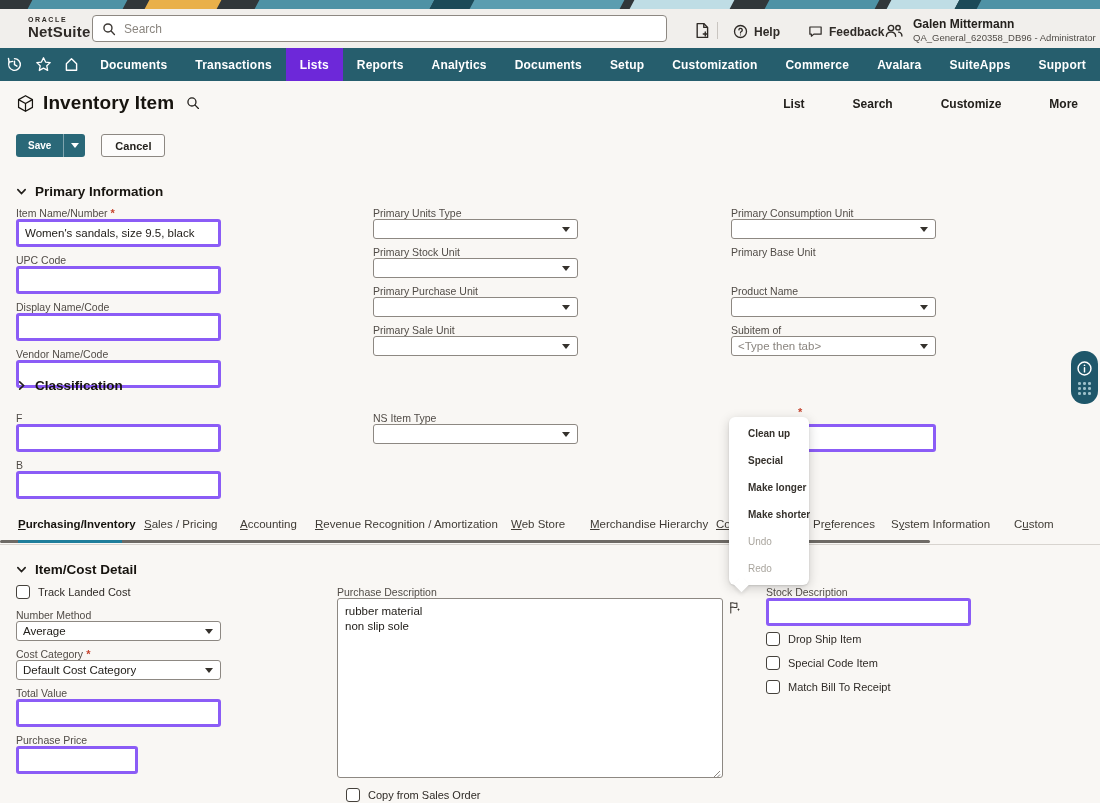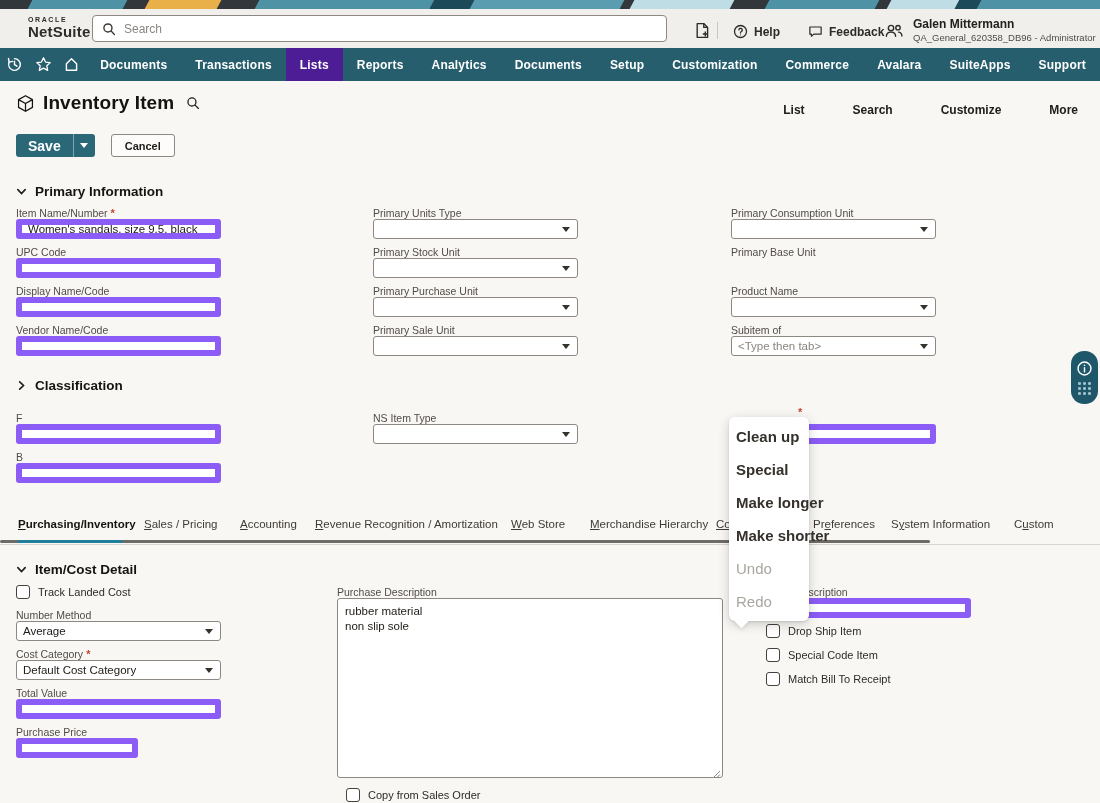--- a/index.html
+++ b/index.html
@@ -33,55 +33,55 @@
   .userblk .nm { font-size:12px; font-weight:bold; color:#23201c; }
   .userblk .rl { font-size:9.5px; color:#4f4b46; }
 
   
   .nav { position:absolute; top:48px; left:0; width:1100px; height:33px; background:#265e6d;
          display:flex; align-items:stretch; color:#fff; }
   .nav-ico { width:40px; display:flex; align-items:center; justify-content:center; cursor:pointer; }
   .nav-ico svg { width:17px; height:17px; }
   .nav-item { display:flex; align-items:center; padding:0 14px; font-size:12px; font-weight:bold;
               letter-spacing:.2px; cursor:pointer; }
-  .nav-item.active { background:#4c1d95; }
+  .nav-item.active { background:#6d28d9; }
 
   
   .ptitle { position:absolute; left:16px; top:92px; display:flex; align-items:center; gap:8px; }
   .ptitle svg.cube { width:19px; height:19px; color:#17140f; }
   .ptitle h1 { font-size:19px; font-weight:bold; color:#17140f; letter-spacing:.1px; }
   .ptitle .tsearch { width:14px; height:14px; color:#23201c; cursor:pointer; margin-left:4px; }
-  .pactions { position:absolute; right:22px; top:103px; display:flex; gap:48px; font-size:12px;
+  .pactions { position:absolute; right:22px; top:97px; display:flex; gap:48px; font-size:12px;
               font-weight:bold; color:#23201c; }
   .pactions span { cursor:pointer; }
 
   
   .btnrow { position:absolute; left:16px; top:134px; display:flex; align-items:center; }
   .savegrp { display:flex; height:23px; border-radius:3px; overflow:hidden; }
-  .save-main { background:#2a6878; color:#fff; font-size:14px; font-weight:bold; padding:0 12px;
+  .save-main { background:#2a6878; color:#fff; font-size:10px; font-weight:bold; padding:0 12px;
                display:flex; align-items:center; cursor:pointer; }
   .save-arrow { background:#2a6878; width:22px; display:flex; align-items:center; justify-content:center;
                 border-left:1px solid rgba(255,255,255,.4); cursor:pointer; }
   .save-arrow i { display:block; width:0; height:0; border-left:4px solid transparent;
                   border-right:4px solid transparent; border-top:5px solid #fff; }
   .btn-cancel { margin-left:16px; height:23px; background:#fdfcfb; border:1px solid #8d8882;
                 border-radius:3px; font-size:11px; font-weight:bold; color:#23201c; padding:0 13px;
                 display:flex; align-items:center; cursor:pointer; }
 
   
   .sect-head { position:absolute; display:flex; align-items:center; gap:8px; cursor:pointer; }
   .sect-head svg { width:11px; height:11px; color:#23201c; }
   .sect-head h2 { font-size:13.5px; font-weight:bold; color:#17140f; }
 
   .col { position:absolute; width:205px; }
   .fld { margin-bottom:6px; }
   .flabel { font-size:10.5px; color:#514c47; height:13px; display:flex; align-items:center; gap:3px;
             white-space:nowrap; }
   .req { color:#c5442f; font-weight:bold; font-size:11px; }
-  .tinput { width:100%; height:20px; border:6px solid #8b5cf6; border-radius:3px; background:#fff;
+  .tinput { width:100%; height:28px; border:3px solid #8b5cf6; border-radius:3px; background:#fff;
             font-family:"Liberation Sans",sans-serif; font-size:11.5px; color:#23201c; padding:0 6px;
             outline:none; }
   .sel { position:relative; width:100%; height:20px; border:1px solid #8d8882; border-radius:3px;
          background:#fff; display:flex; align-items:center; padding:0 20px 0 6px; cursor:pointer; }
   .sel .val { font-size:11.5px; color:#23201c; white-space:nowrap; overflow:hidden; }
   .sel .ph { color:#8a857f; }
   .sel .caret { position:absolute; right:7px; top:7px; width:0; height:0;
                 border-left:4.5px solid transparent; border-right:4.5px solid transparent;
                 border-top:5.5px solid #35312c; }
   .spacer20 { height:20px; margin-bottom:6px; }
@@ -103,21 +103,21 @@
   
   .ta-wrap { position:relative; width:386px; }
   .ta { width:386px; height:180px; border:1px solid #8d8882; border-radius:3px; background:#fff;
         font-family:"Liberation Sans",sans-serif; font-size:11.5px; color:#23201c; padding:5px 7px;
         resize:none; outline:none; line-height:1.3; }
   .ta-resize { position:absolute; right:2px; bottom:4px; width:8px; height:8px; }
 
   
   .cmenu { position:absolute; left:729px; top:417px; width:80px; background:#fff; border-radius:6px;
            box-shadow:0 1px 2px rgba(0,0,0,.12), 0 3px 12px rgba(0,0,0,.18); z-index:50; padding:3px 0; }
-  .cmenu .mi { padding:8px 7px; font-size:15px; font-weight:bold; color:#35312c; cursor:pointer;
+  .cmenu .mi { padding:8px 19px; font-size:10px; font-weight:bold; color:#35312c; cursor:pointer;
                white-space:nowrap; }
   .cmenu .mi.disabled { color:#aaa69f; font-weight:normal; cursor:default; }
   .cmenu .tail { position:absolute; left:7px; bottom:-5px; width:11px; height:11px; background:#fff;
                  transform:rotate(45deg); box-shadow:2px 2px 4px rgba(0,0,0,.08); }
 
   .hidden-req { position:absolute; left:798px; top:406px; font-size:11px; font-weight:bold; color:#c5442f; z-index:10; }
 
   .ai-ico { position:absolute; left:728px; top:601px; width:13px; height:13px; color:#35312c; cursor:pointer; }
 
   

